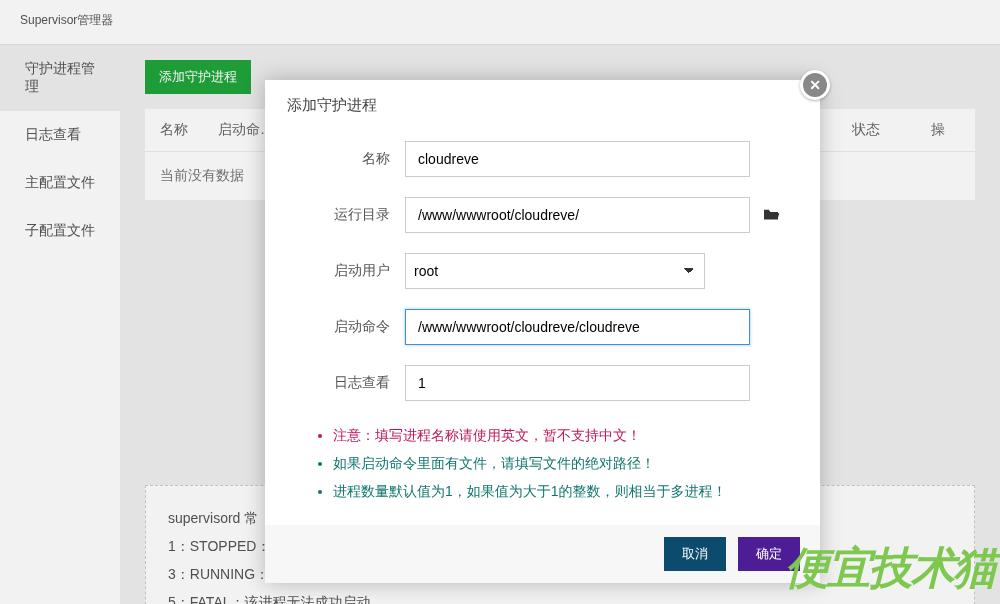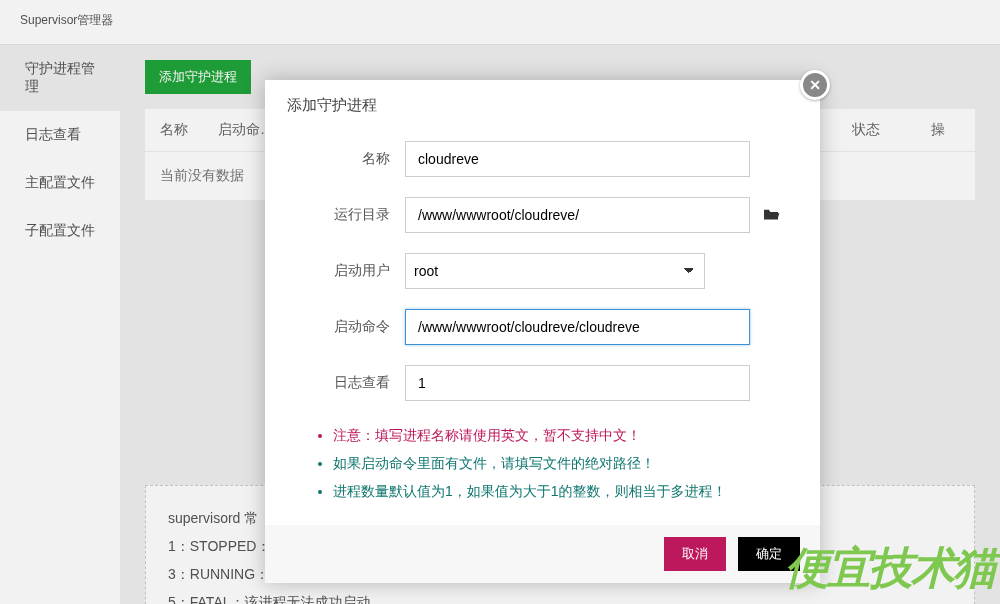--- a/index.html
+++ b/index.html
@@ -40,22 +40,22 @@
     .folder-icon { margin-left: 12px; cursor: pointer; }
     .folder-svg { width: 18px; height: 14px; fill: #333; }
     
     .notes { padding: 10px 50px 20px 50px; }
     .notes ul { list-style: disc; padding-left: 18px; }
     .notes li { color: #0f766e; line-height: 2; font-size: 14px; }
     .notes li.red { color: #be185d; }
     
     .dialog-footer { padding: 12px 20px; text-align: right; background: #f7f7f7; }
     .btn { padding: 8px 18px; border: none; cursor: pointer; font-size: 13px; margin-left: 8px; }
-    .btn-cancel { background: #be185d; color: #fff; }
-    .btn-ok { background: #000000; color: #fff; text-align: right; }
+    .btn-cancel { background: #0c4a6e; color: #fff; }
+    .btn-ok { background: #4c1d95; color: #fff; text-align: right; }
     
     .watermark { position: absolute; bottom: 6px; right: 5px; font-size: 44px; font-weight: 900; color: #7ec850; font-style: italic; white-space: nowrap; letter-spacing: -2px; pointer-events: none; }
   </style>
 </head>
 <body>
 
 <div class="header">
   <span>Supervisor管理器</span>
 </div>
 

